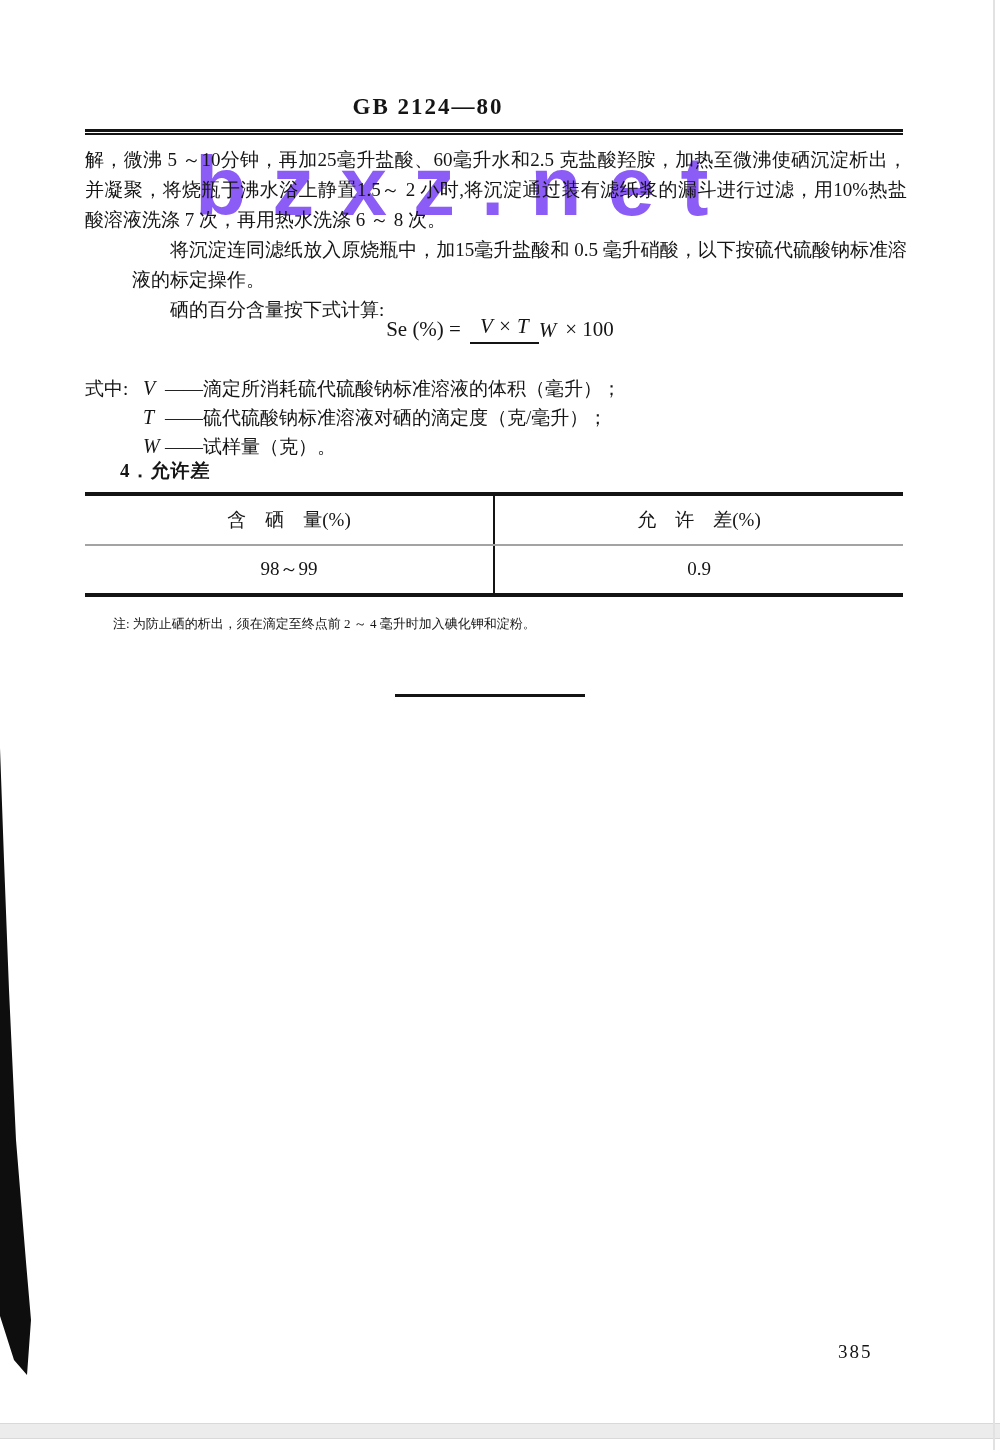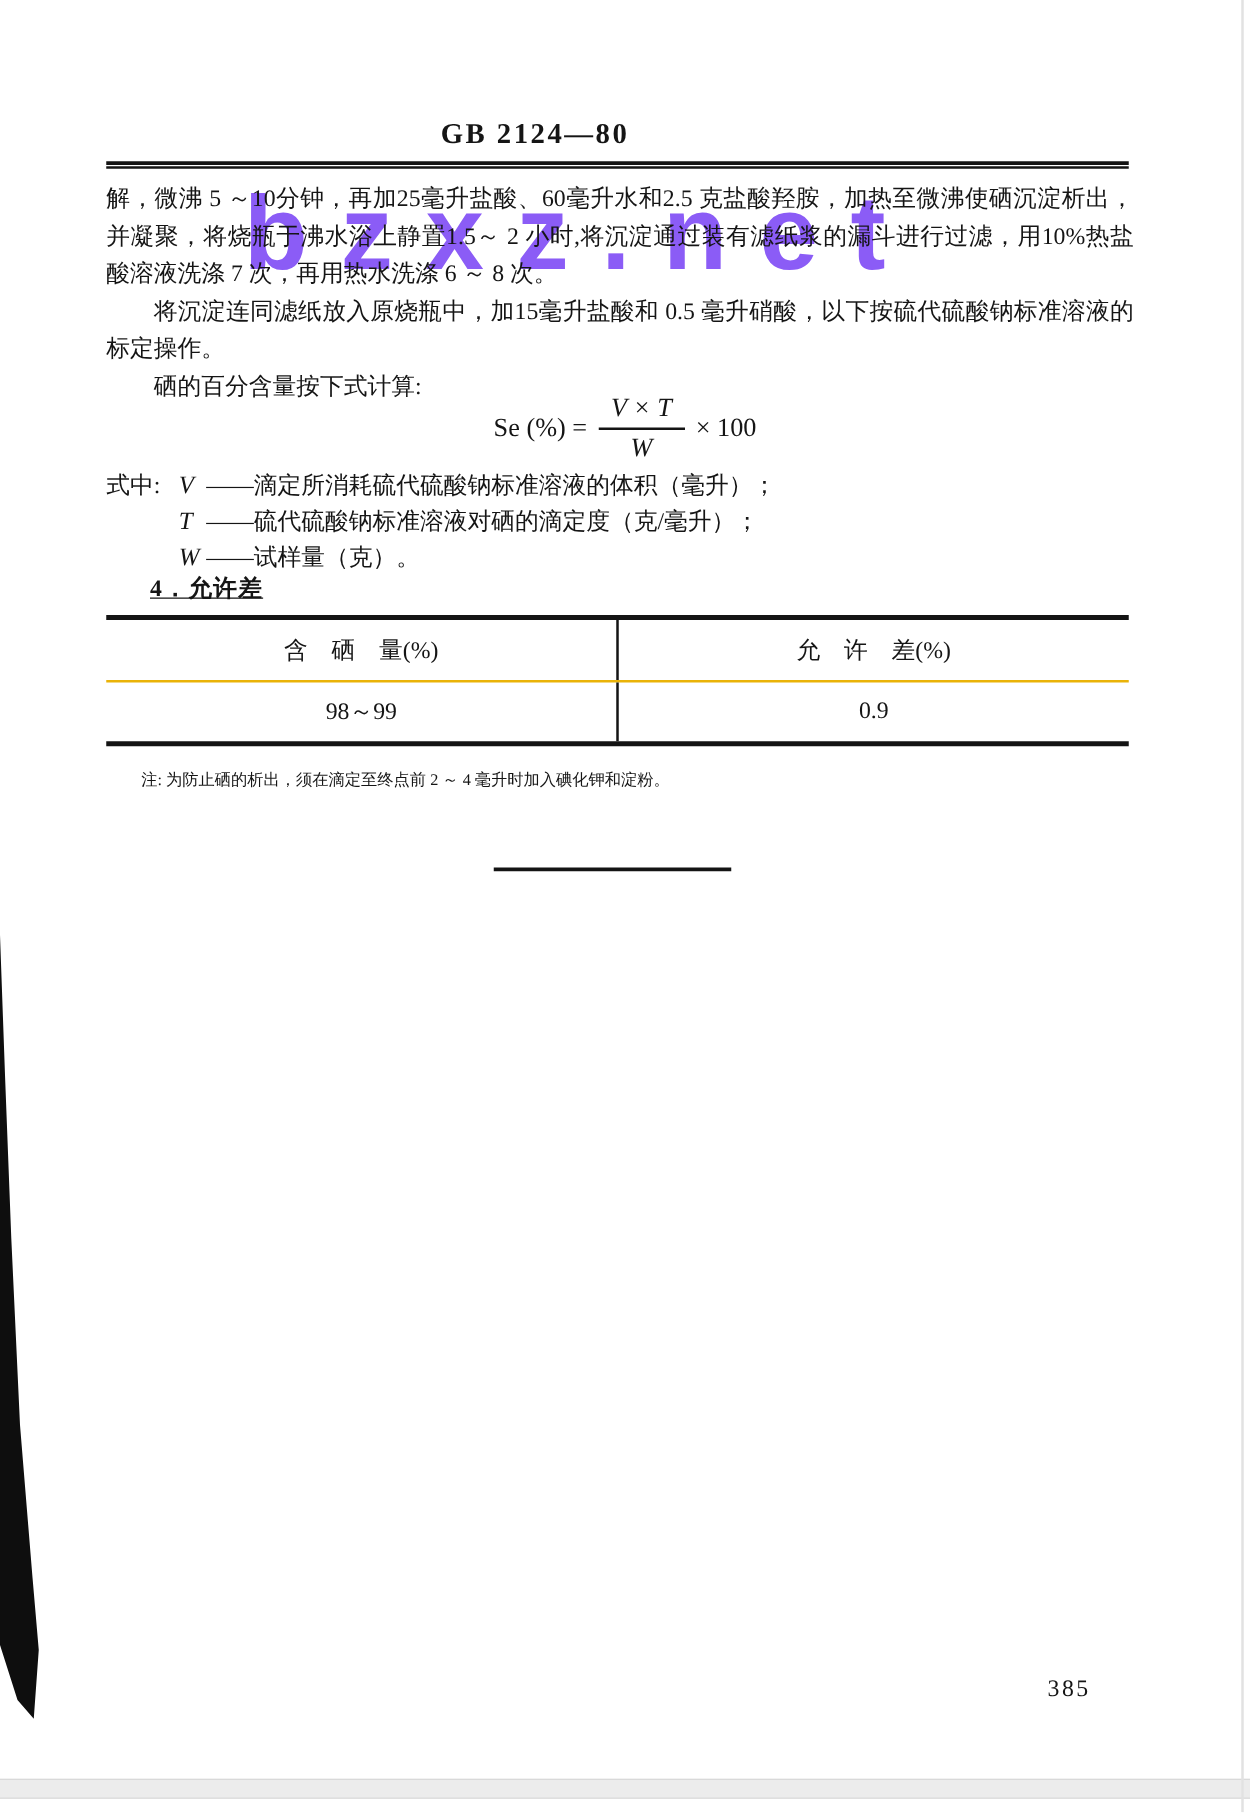--- a/index.html
+++ b/index.html
@@ -52,35 +52,35 @@
   .body-text {
     position: absolute;
     top: 145px;
     left: 85px;
     width: 822px;
     font-size: 19px;
     line-height: 30px;
     text-align: justify;
   }
   .body-text p { margin: 0; }
-  .body-text p.indent { text-indent: 2em; }
+  .body-text p.indent { text-indent: 2em; margin-left: 47px; }
 
   
   .formula {
     position: absolute;
     top: 314px;
     left: 0;
     width: 1000px;
     display: flex;
     justify-content: center;
     align-items: center;
     gap: 9px;
     font-size: 21px;
   }
-  .frac { display: inline-flex; flex-direction: column; align-items: center; }
+  .frac { display: inline-flex; flex-direction: row; align-items: center; }
   .frac .num {
     padding: 0 10px 3px;
     border-bottom: 2px solid #141414;
     font-style: italic;
   }
   .frac .den { padding-top: 2px; font-style: italic; }
 
   
   .defs {
     position: absolute;
@@ -94,37 +94,36 @@
   .def-sym { font-style: italic; font-size: 20px; width: 22px; }
   .def-desc { }
 
   .section-heading {
     position: absolute;
     top: 458px;
     left: 120px;
     font-size: 19px;
     font-weight: bold;
     letter-spacing: 1px;
-    text-decoration: underline;
   }
 
   
   .gb-table {
     position: absolute;
     top: 492px;
     left: 85px;
     width: 818px;
     height: 97px;
     border-top: 4px solid #141414;
     border-bottom: 4px solid #141414;
     display: flex;
     flex-direction: column;
   }
   .gb-row { display: flex; flex: 1; }
-  .gb-row.header { border-bottom: 2px solid #eab308; }
+  .gb-row.header { border-bottom: 2px solid #a3a3a3; }
   .gb-cell {
     flex: 1;
     display: flex;
     align-items: center;
     justify-content: center;
     font-size: 19px;
   }
   .gb-cell.c1 { border-right: 2px solid #141414; }
 
   .note {

